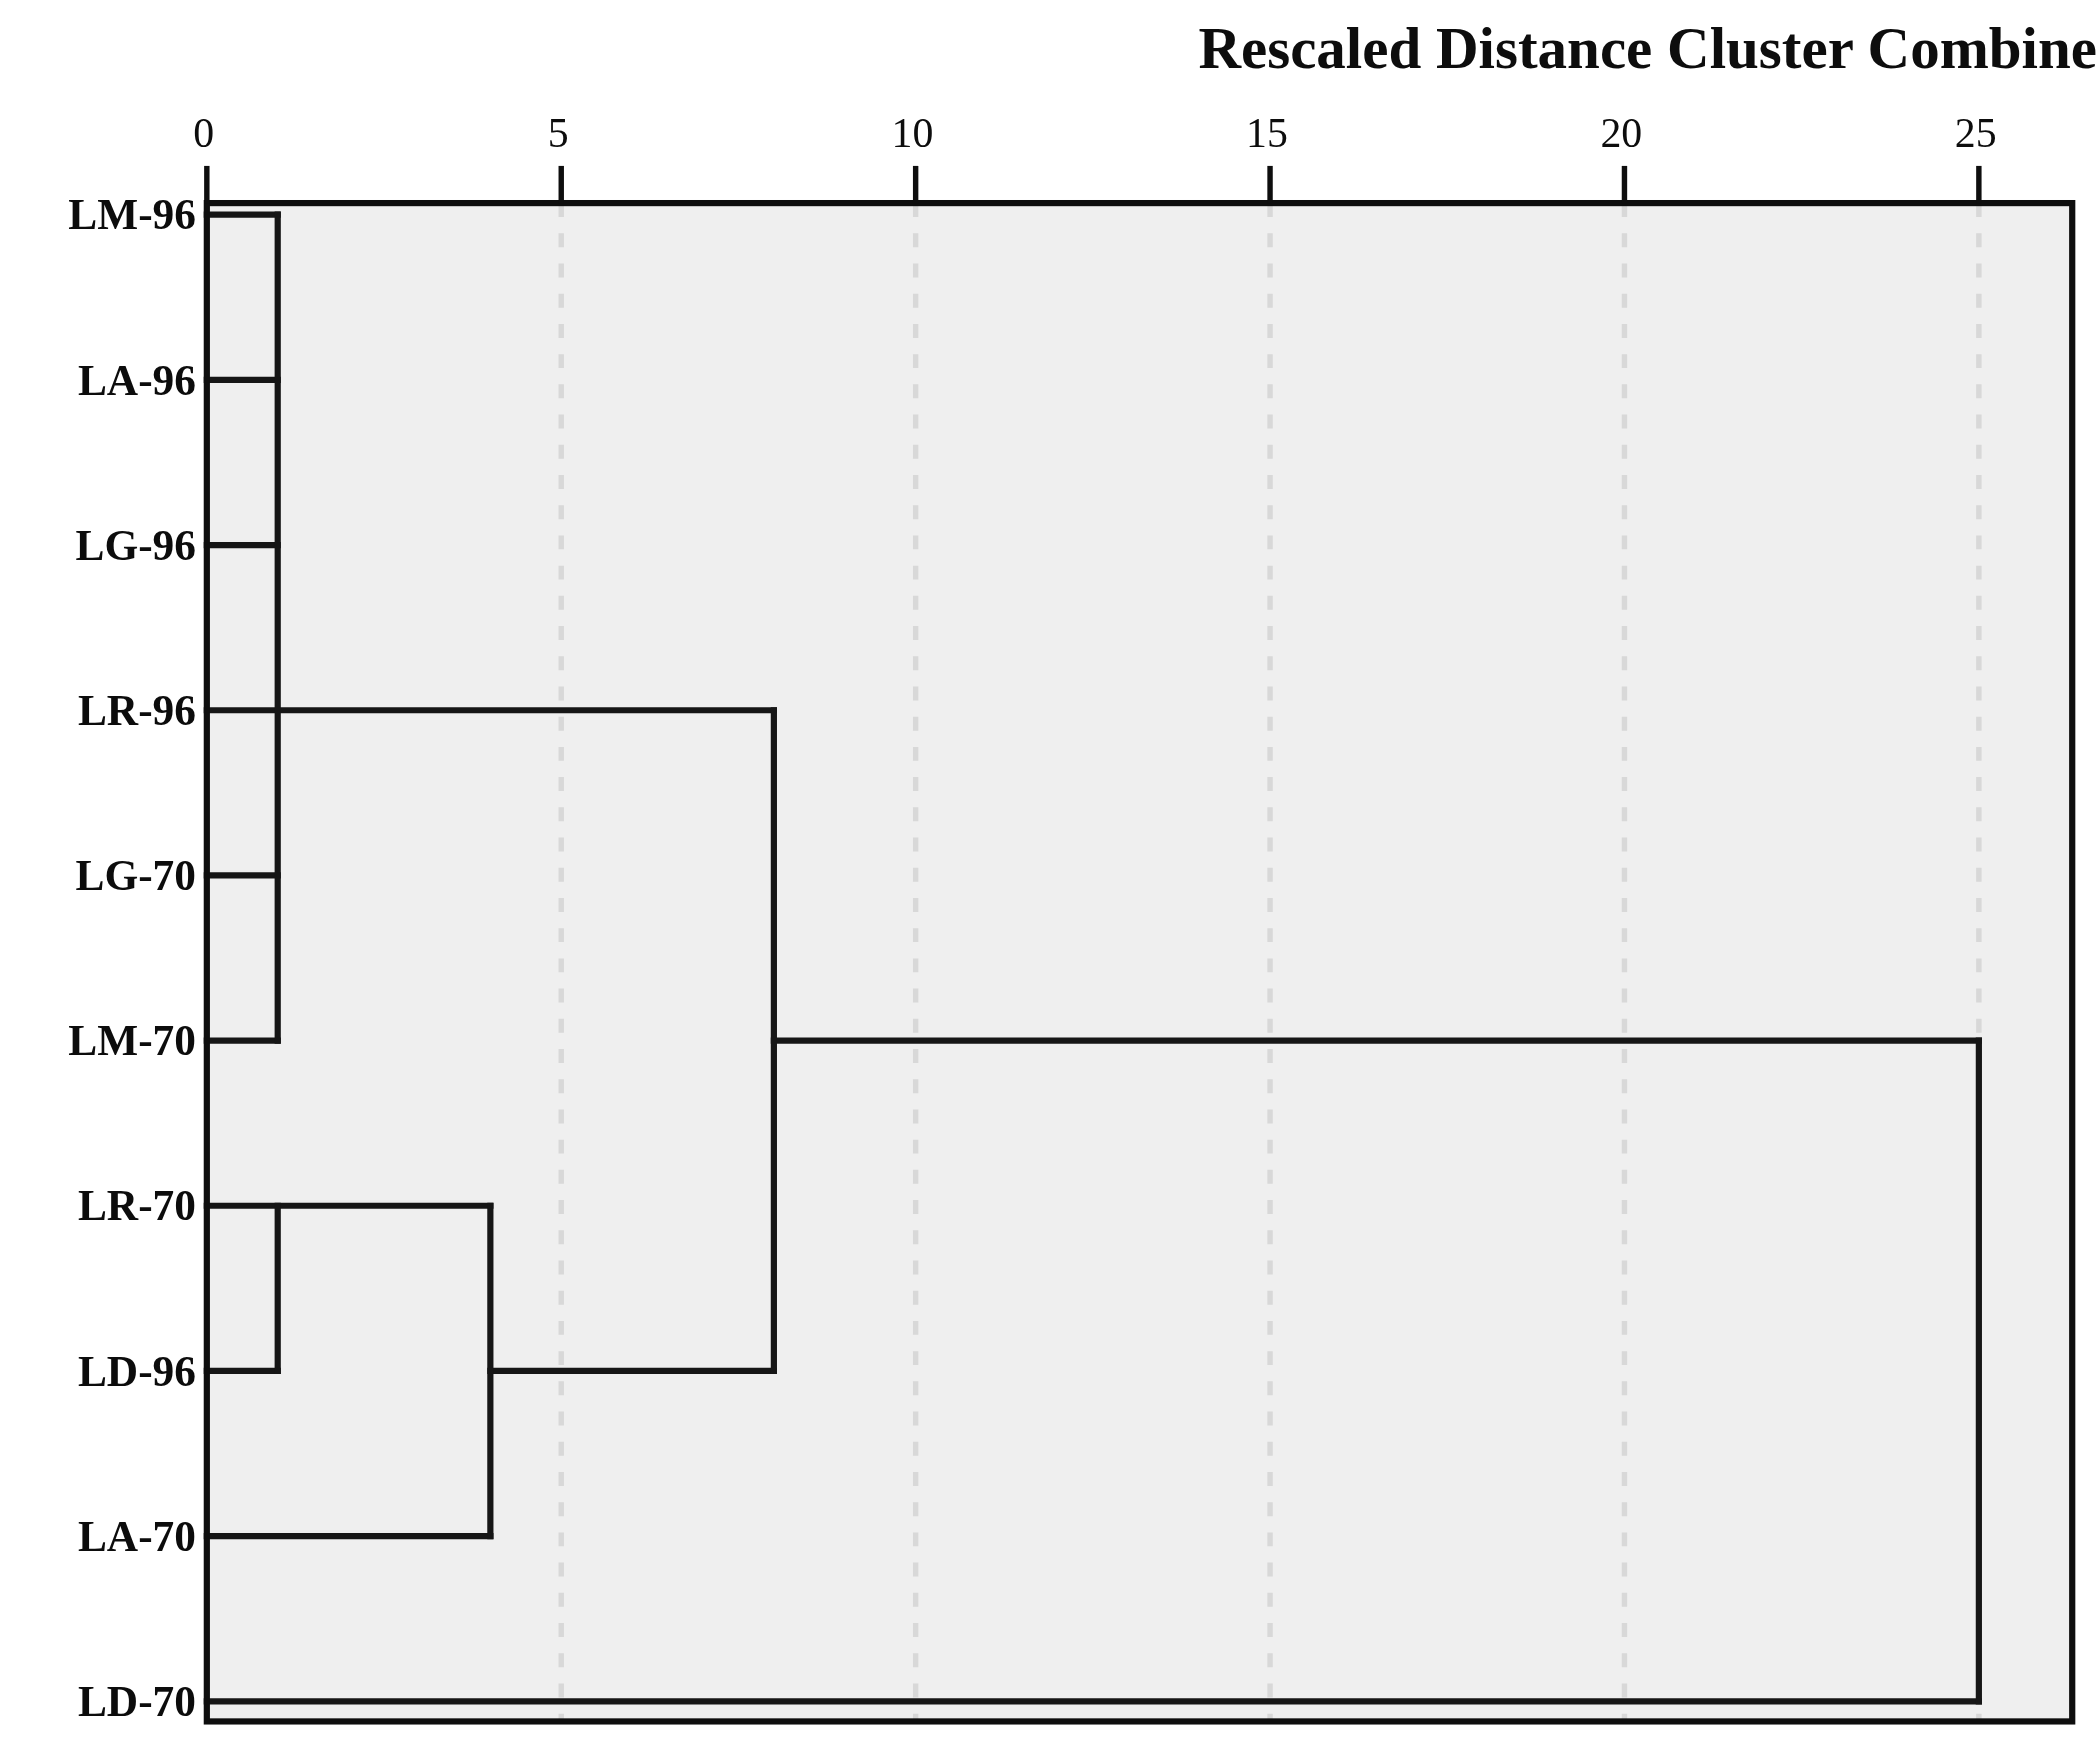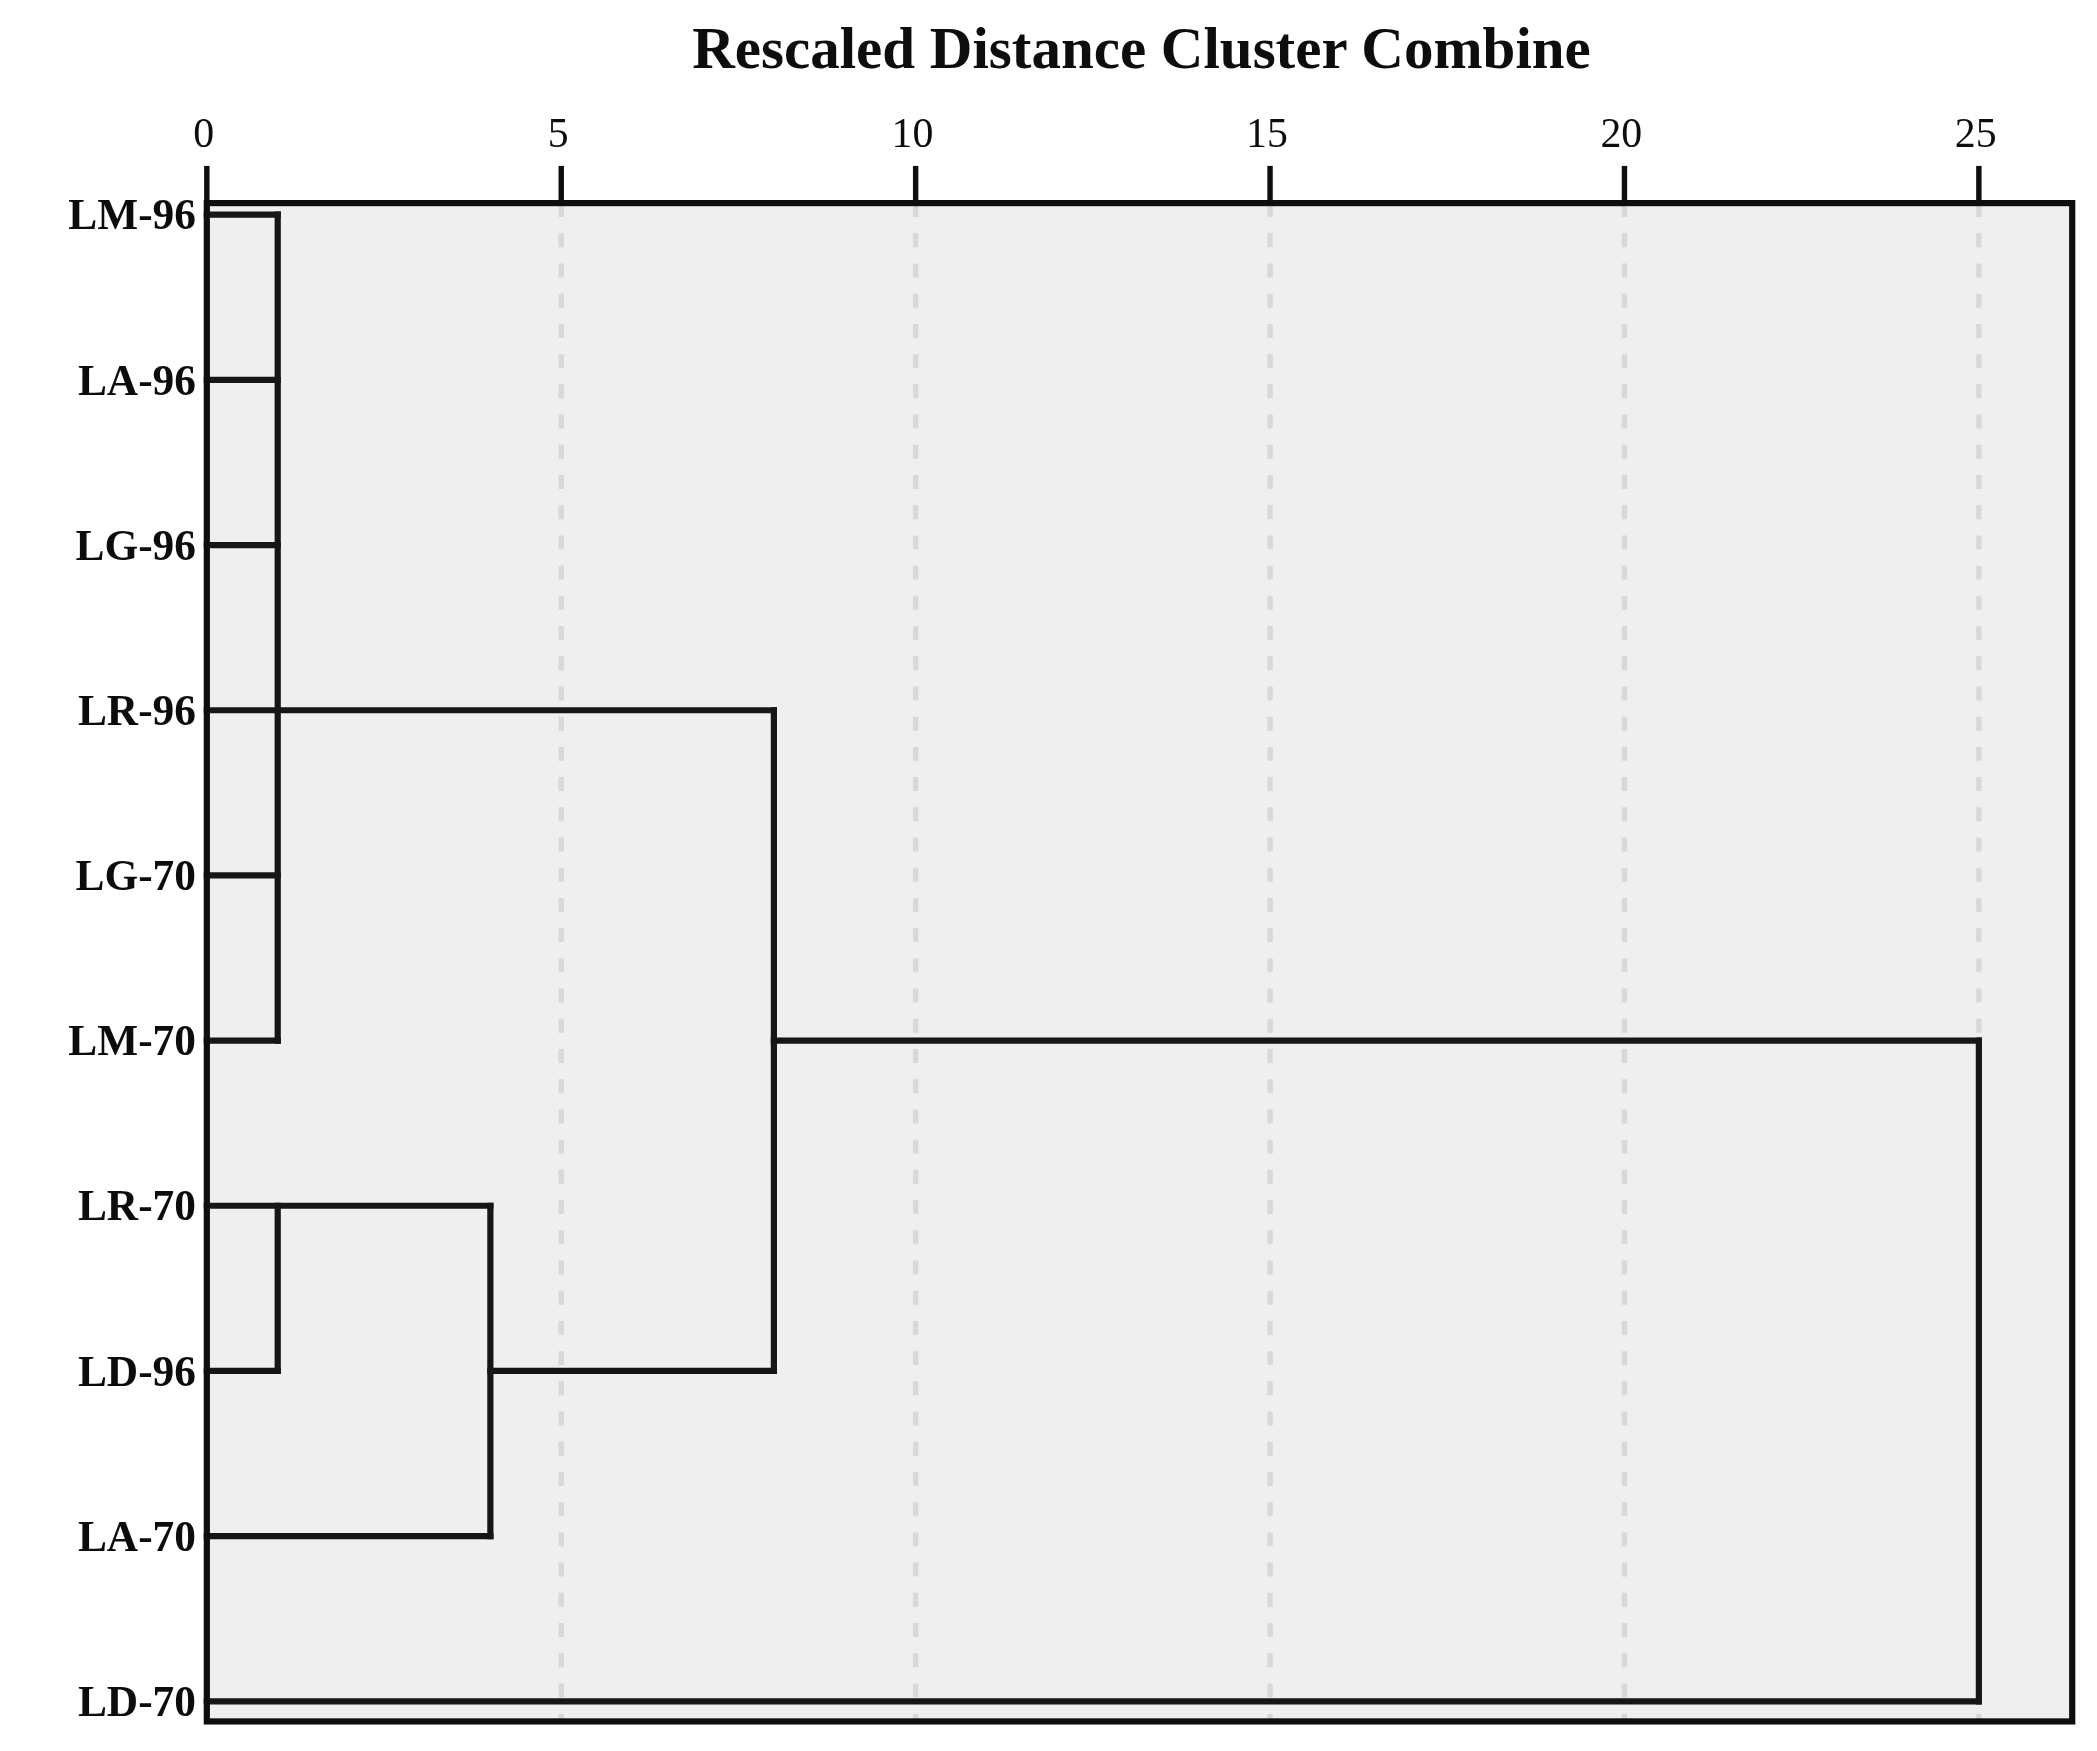--- a/index.html
+++ b/index.html
@@ -18,21 +18,21 @@
     height: 1751px;
   }
   #chart-title {
     position: absolute;
     left: 0;
     top: 14px;
     width: 2097px;
     
     padding-left: 186px;
     box-sizing: border-box;
-    text-align: center;
+    text-align: right;
     font-size: 59px;
     font-weight: bold;
     color: #0d0d0d;
     letter-spacing: 0px;
   }
   svg { position: absolute; left: 0; top: 0; }
   text.tick-label {
     font-family: "Liberation Serif", "DejaVu Serif", serif;
     font-size: 54px;
     font-weight: normal;

